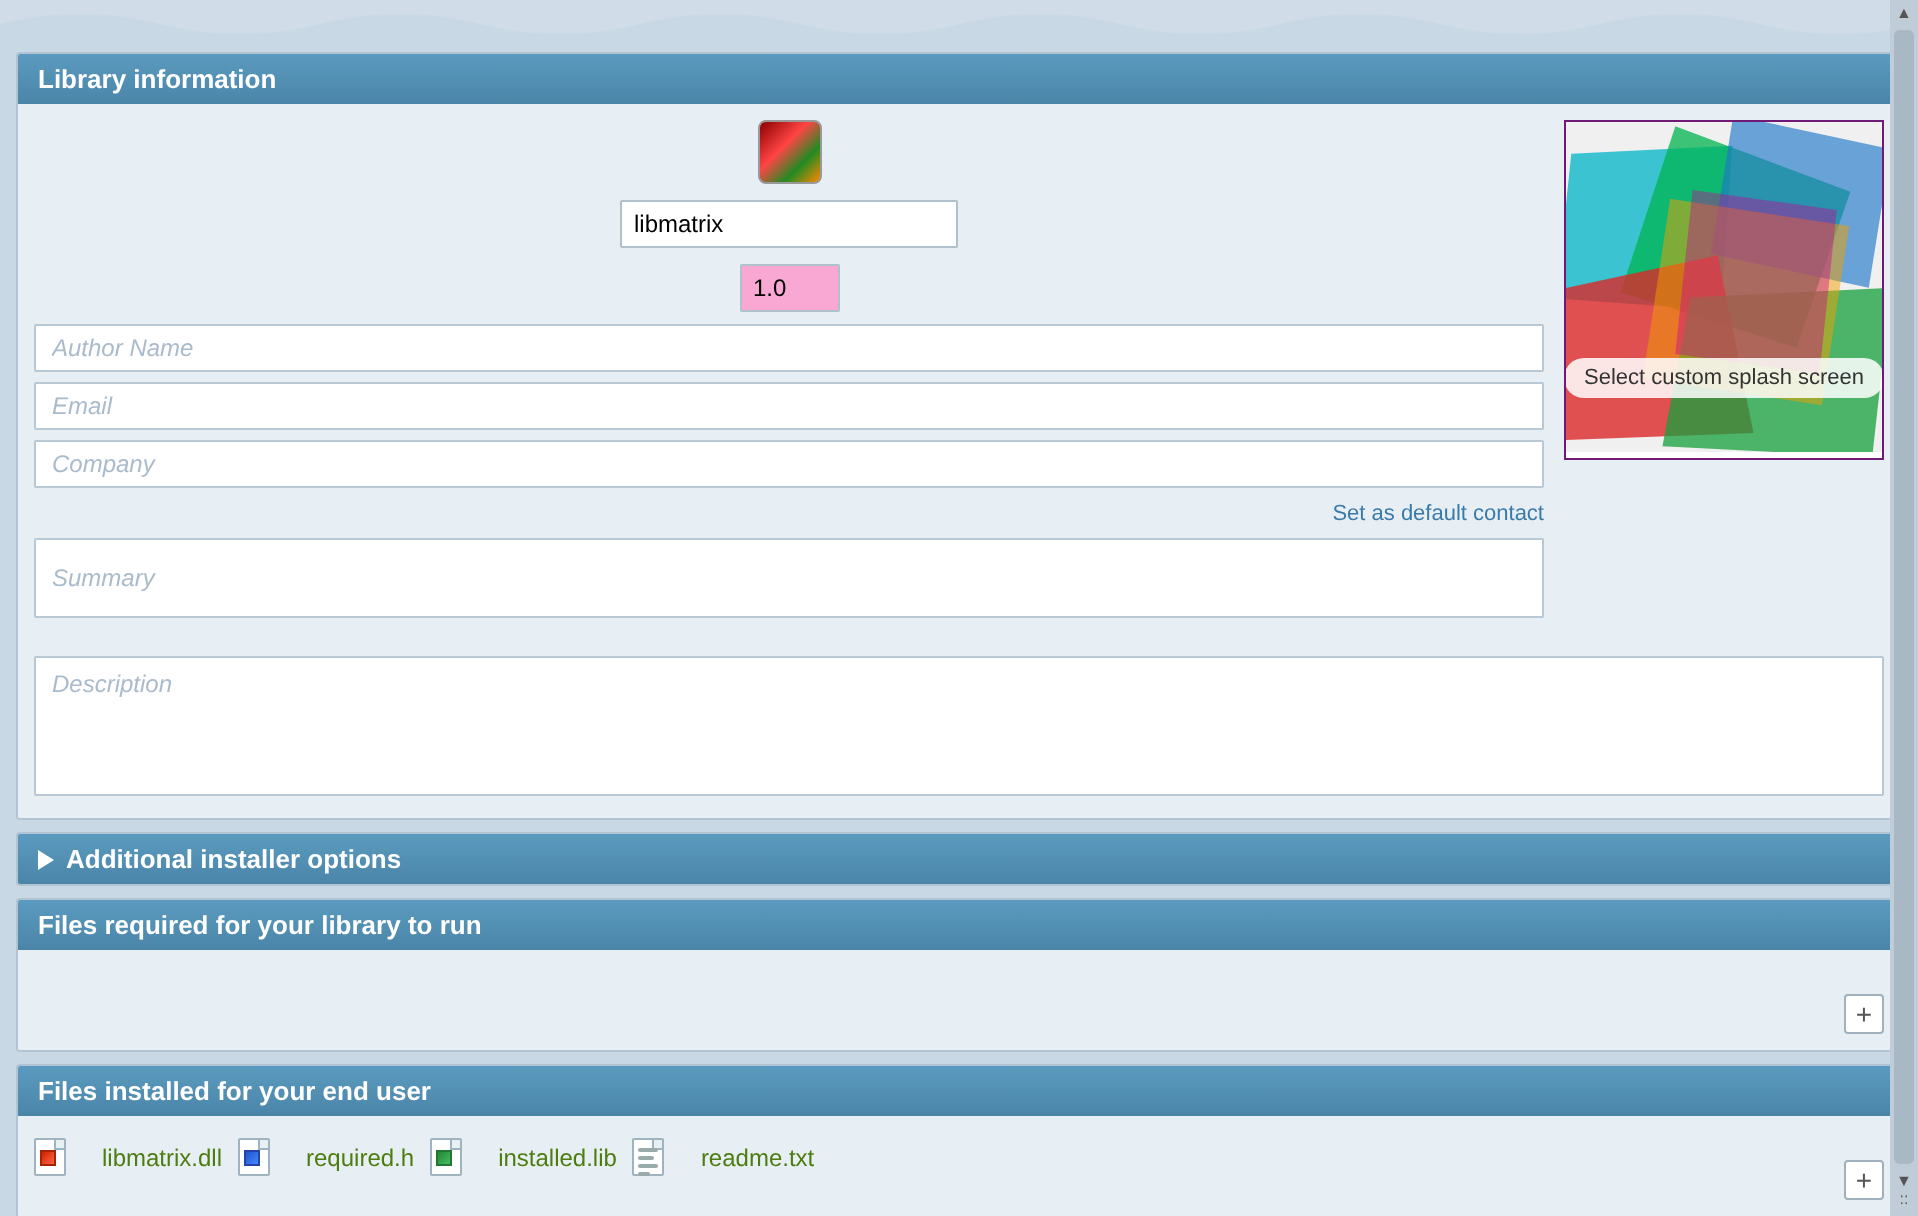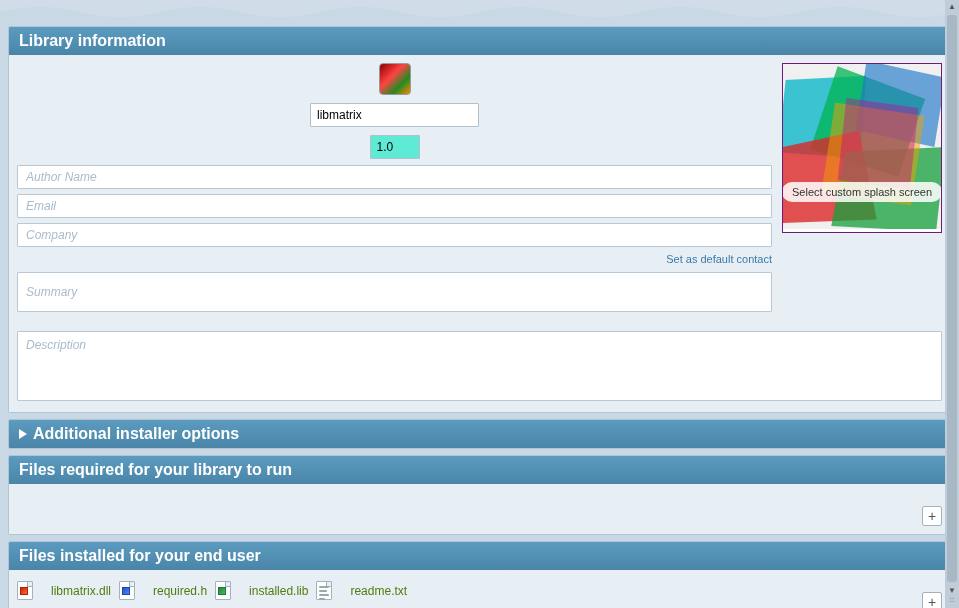--- a/index.html
+++ b/index.html
@@ -30,21 +30,21 @@
       background: white;
       border: 1px solid #b0c4d4;
       border-radius: 2px;
       margin-bottom: 6px;
       overflow: hidden;
     }
 
     .panel-header {
       background: linear-gradient(to bottom, #5b9bbf, #4a85a8);
       color: white;
-      font-size: 16px;
+      font-size: 13px;
       font-weight: bold;
       padding: 5px 10px;
       display: flex;
       align-items: center;
       gap: 6px;
     }
 
     .panel-header .triangle {
       width: 0;
       height: 0;
@@ -102,21 +102,21 @@
       background: white;
       border-radius: 1px;
       height: 24px;
     }
 
     .version-input {
       width: 50px;
       border: 1px solid #b0c0cc;
       padding: 4px 6px;
       font-size: 12px;
-      background: #5eead4;
+      background: #f9a8d4;
       border-radius: 1px;
       height: 24px;
     }
 
     
     .form-field {
       margin-bottom: 5px;
     }
 
     .form-input {

